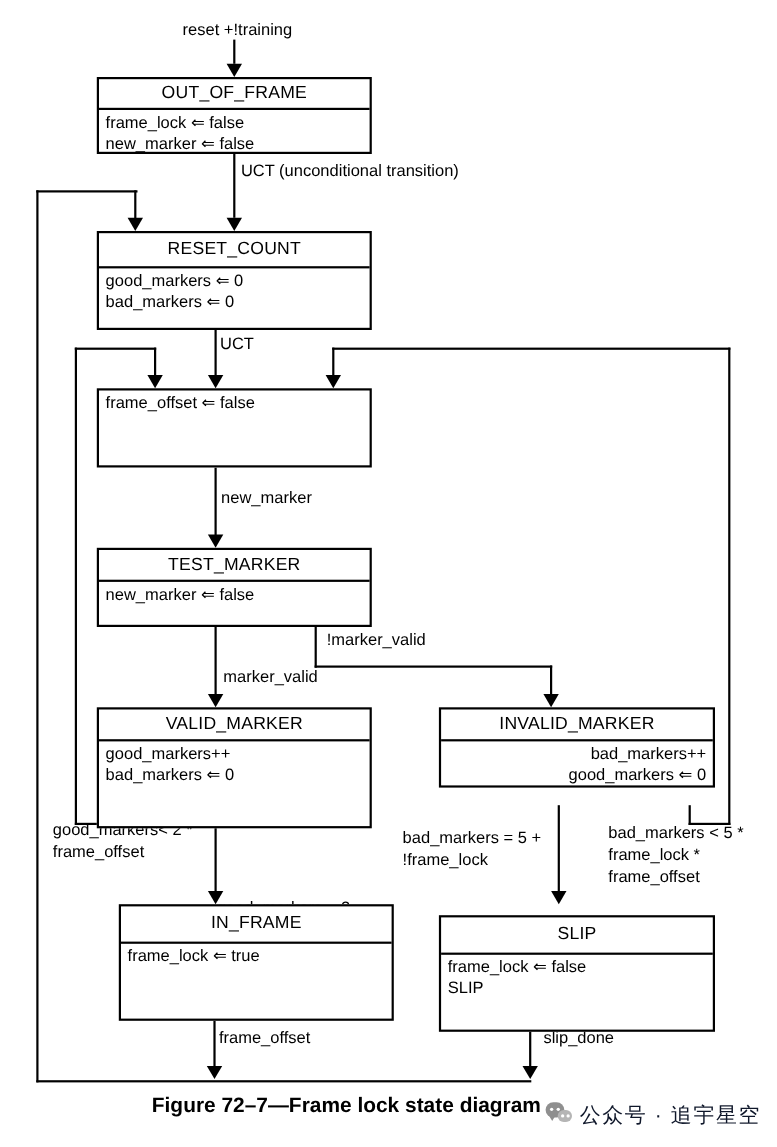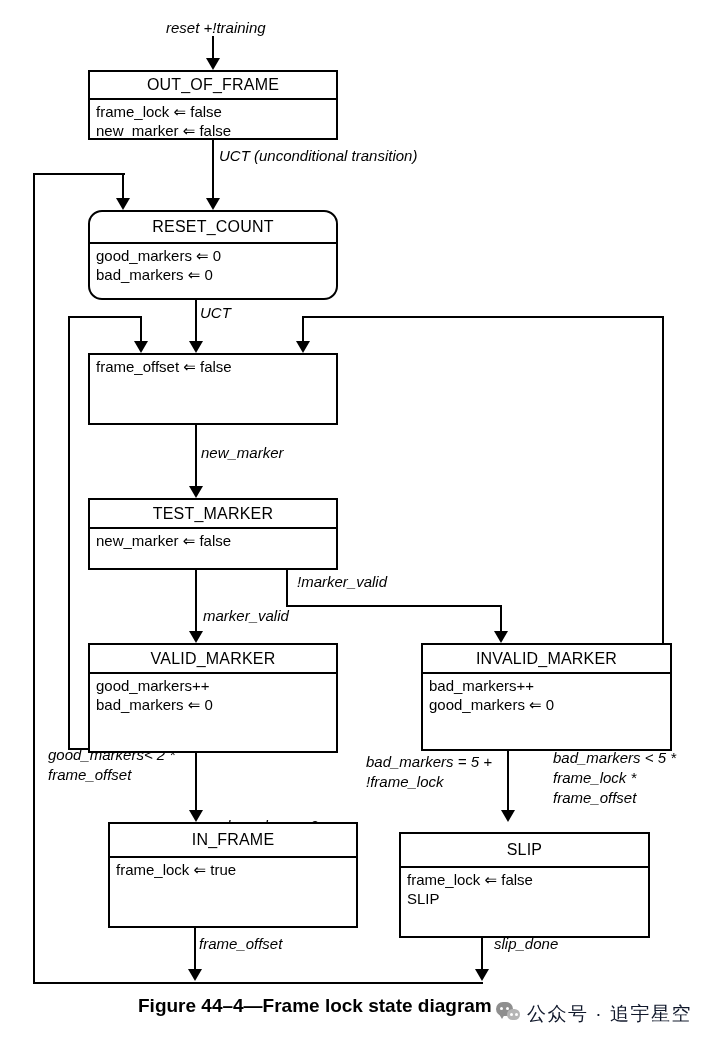--- a/index.html
+++ b/index.html
@@ -10,21 +10,21 @@
   .ln{position:absolute;background:#000;}
   .arr{position:absolute;width:0;height:0;
     border-left:7px solid transparent;border-right:7px solid transparent;
     border-top:12px solid #000;}
   .state{position:absolute;border:2px solid #000;background:#fff;box-sizing:border-box;}
   .state-title{box-sizing:border-box;border-bottom:2px solid #000;
     display:flex;align-items:center;justify-content:center;
     font-size:16px;letter-spacing:.2px;}
   .state-body{padding:2px 6px;font-size:15px;line-height:19px;}
   .state-body div{white-space:nowrap;}
-  .lbl{position:absolute;font-size:15px;line-height:20px;white-space:nowrap;font-style:italic;}
+  .lbl{position:absolute;font-size:15px;line-height:20px;white-space:nowrap;}
   .caption{position:absolute;left:138px;top:995px;font-size:19px;font-weight:bold;white-space:nowrap;}
   .wm-text{position:absolute;left:527px;top:1001px;font-size:19px;letter-spacing:1.5px;
     color:#0f172a;white-space:nowrap;}
   .wm-icon{position:absolute;left:496px;top:1002px;width:28px;height:24px;}
   .wm-bubble-big{position:absolute;left:0;top:0;width:17px;height:14px;border-radius:7px;background:#8f8f8f;}
   .wm-bubble-big:after{content:"";position:absolute;left:3px;bottom:-3px;width:0;height:0;
     border-left:3px solid transparent;border-right:3px solid transparent;border-top:5px solid #8f8f8f;}
   .wm-bubble-small{position:absolute;left:11px;top:7px;width:13px;height:11px;border-radius:6px;background:#b5b5b5;}
   .wm-dot{position:absolute;width:3px;height:3px;border-radius:50%;background:#fff;}
 </style>
@@ -98,21 +98,21 @@
   <div class="arr" style="left:475px;top:969px;"></div>
 
   <div class="state" style="left:88px;top:70px;width:250px;height:70px;">
     <div class="state-title" style="height:28px;">OUT_OF_FRAME</div>
     <div class="state-body">
       <div>frame_lock ⇐ false</div>
       <div>new_marker ⇐ false</div>
     </div>
   </div>
 
-  <div class="state" style="left:88px;top:210px;width:250px;height:90px;border-radius:14px;">
+  <div class="state" style="left:88px;top:210px;width:250px;height:90px;">
     <div class="state-title" style="height:32px;">RESET_COUNT</div>
     <div class="state-body">
       <div>good_markers ⇐ 0</div>
       <div>bad_markers ⇐ 0</div>
     </div>
   </div>
 
   <div class="state" style="left:88px;top:353px;width:250px;height:72px;">
     <div class="state-body">
       <div>frame_offset ⇐ false</div>
@@ -127,21 +127,21 @@
   </div>
 
   <div class="state" style="left:88px;top:643px;width:250px;height:110px;">
     <div class="state-title" style="height:29px;">VALID_MARKER</div>
     <div class="state-body">
       <div>good_markers++</div>
       <div>bad_markers ⇐ 0</div>
     </div>
   </div>
 
-  <div class="state" style="left:421px;top:643px;width:251px;height:108px;">
+  <div class="state" style="left:399px;top:643px;width:251px;height:73px;text-align:right;">
     <div class="state-title" style="height:29px;">INVALID_MARKER</div>
     <div class="state-body">
       <div>bad_markers++</div>
       <div>good_markers ⇐ 0</div>
     </div>
   </div>
 
   <div class="state" style="left:88px;top:822px;width:250px;height:106px;margin-left:20px;">
     <div class="state-title" style="height:34px;">IN_FRAME</div>
     <div class="state-body">
@@ -150,21 +150,21 @@
   </div>
 
   <div class="state" style="left:399px;top:832px;width:251px;height:106px;">
     <div class="state-title" style="height:34px;">SLIP</div>
     <div class="state-body">
       <div>frame_lock ⇐ false</div>
       <div>SLIP</div>
     </div>
   </div>
 
-  <div class="caption">Figure 44–4—Frame lock state diagram</div>
+  <div class="caption">Figure 72–7—Frame lock state diagram</div>
 
   <div class="wm-icon">
     <div class="wm-bubble-big">
       <div class="wm-dot" style="left:4px;top:5px;"></div>
       <div class="wm-dot" style="left:10px;top:5px;"></div>
     </div>
     <div class="wm-bubble-small">
       <div class="wm-dot" style="left:3px;top:4px;"></div>
       <div class="wm-dot" style="left:8px;top:4px;"></div>
     </div>

